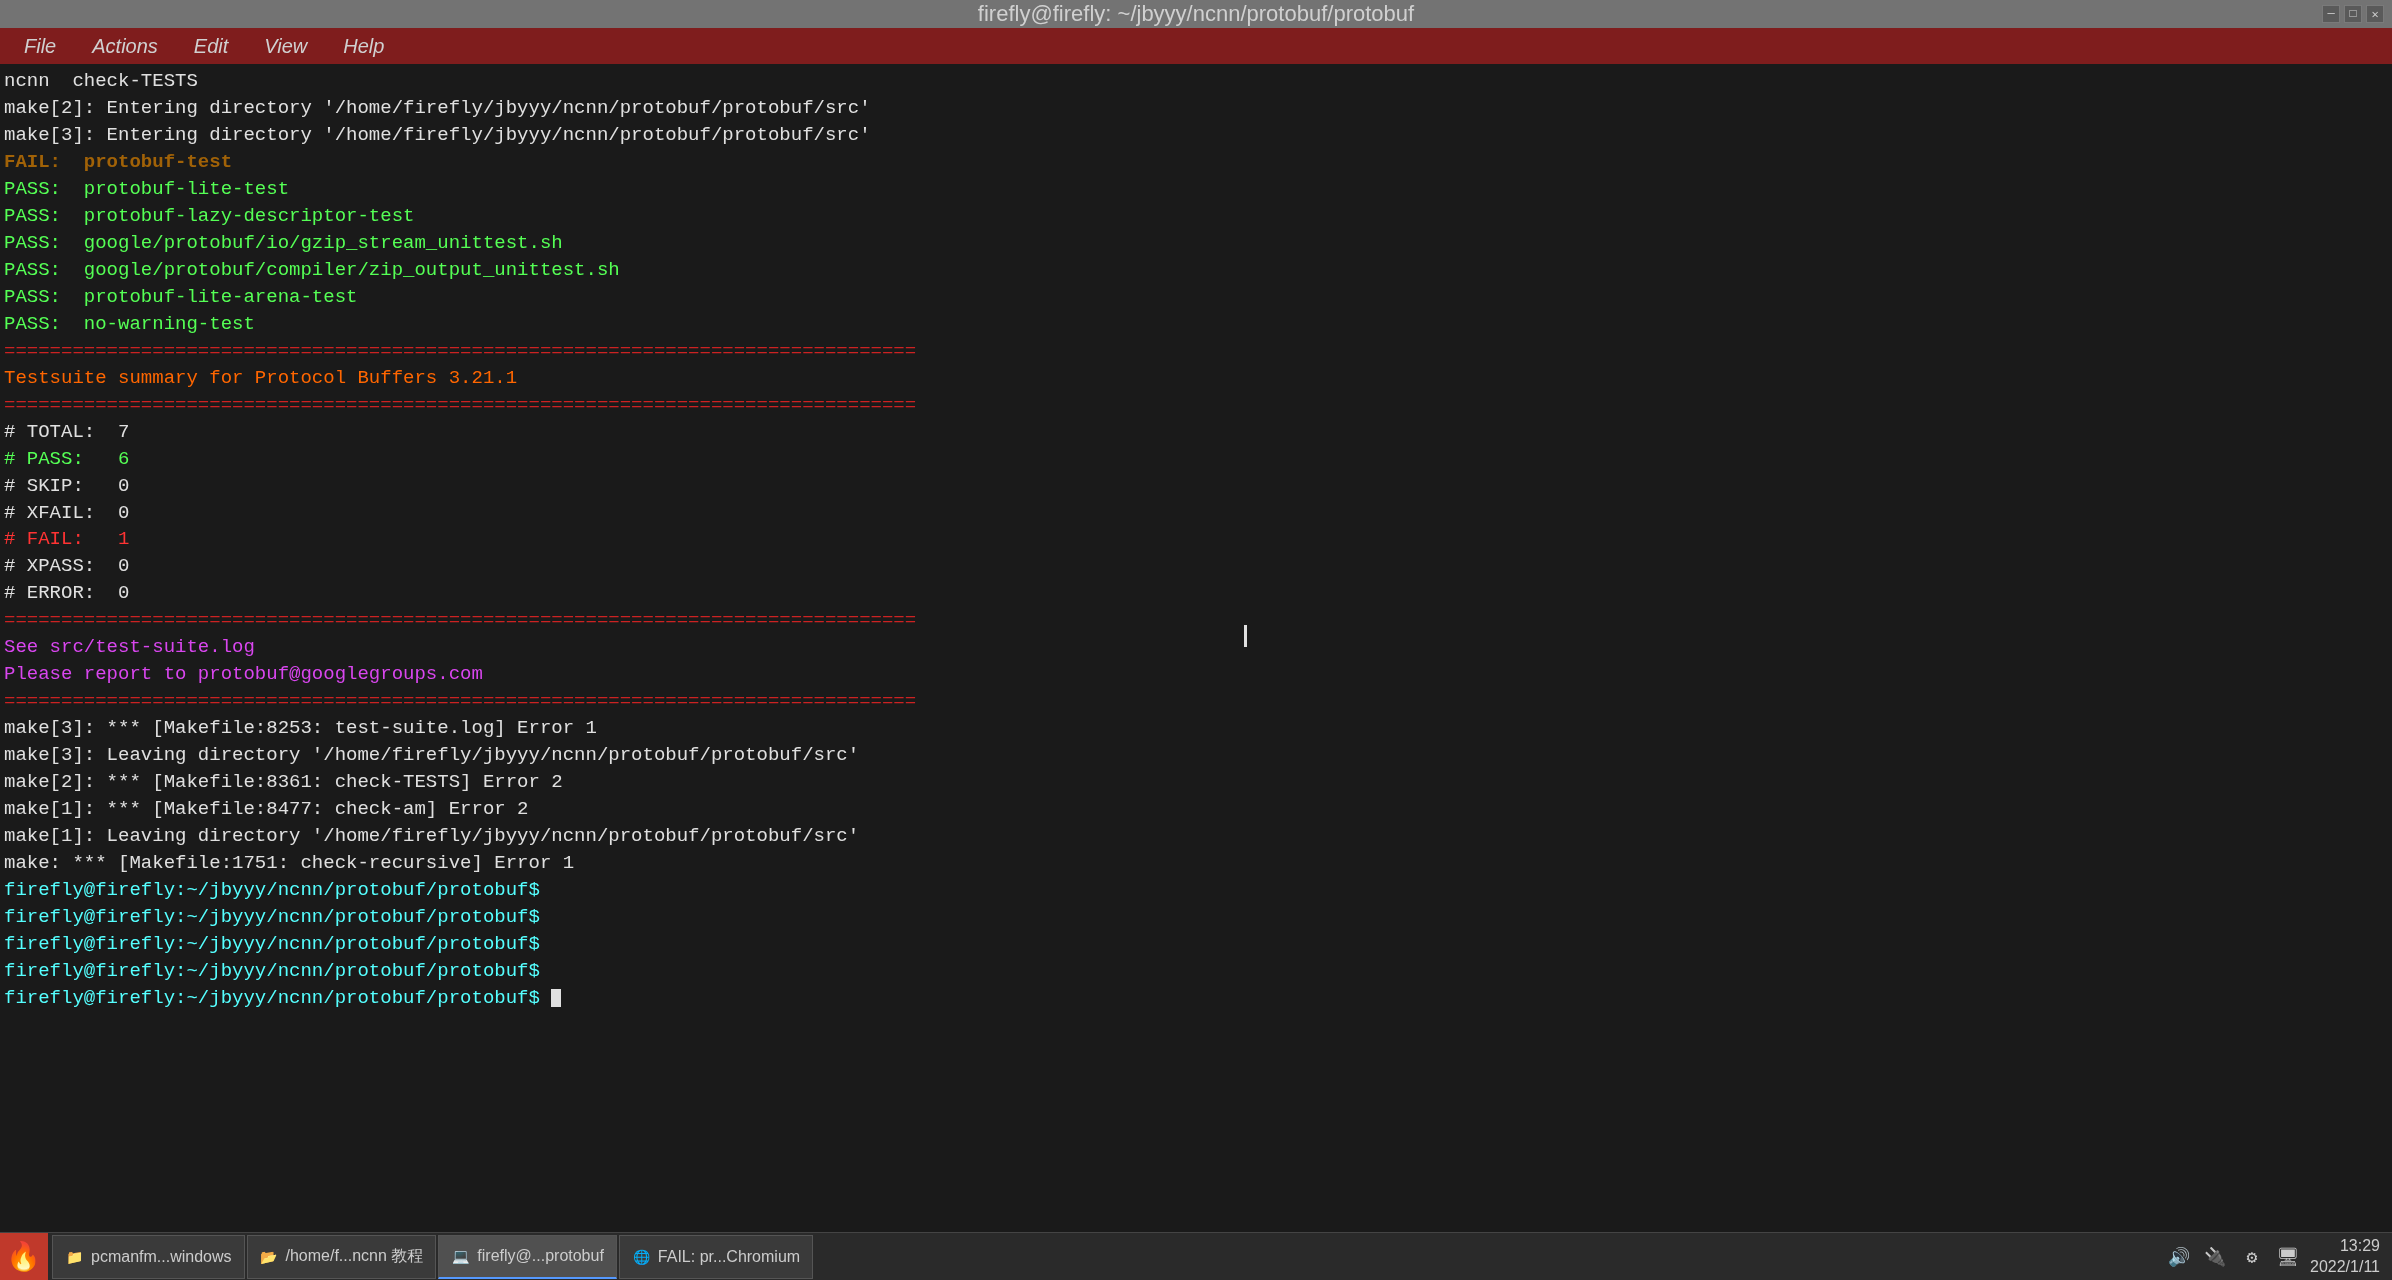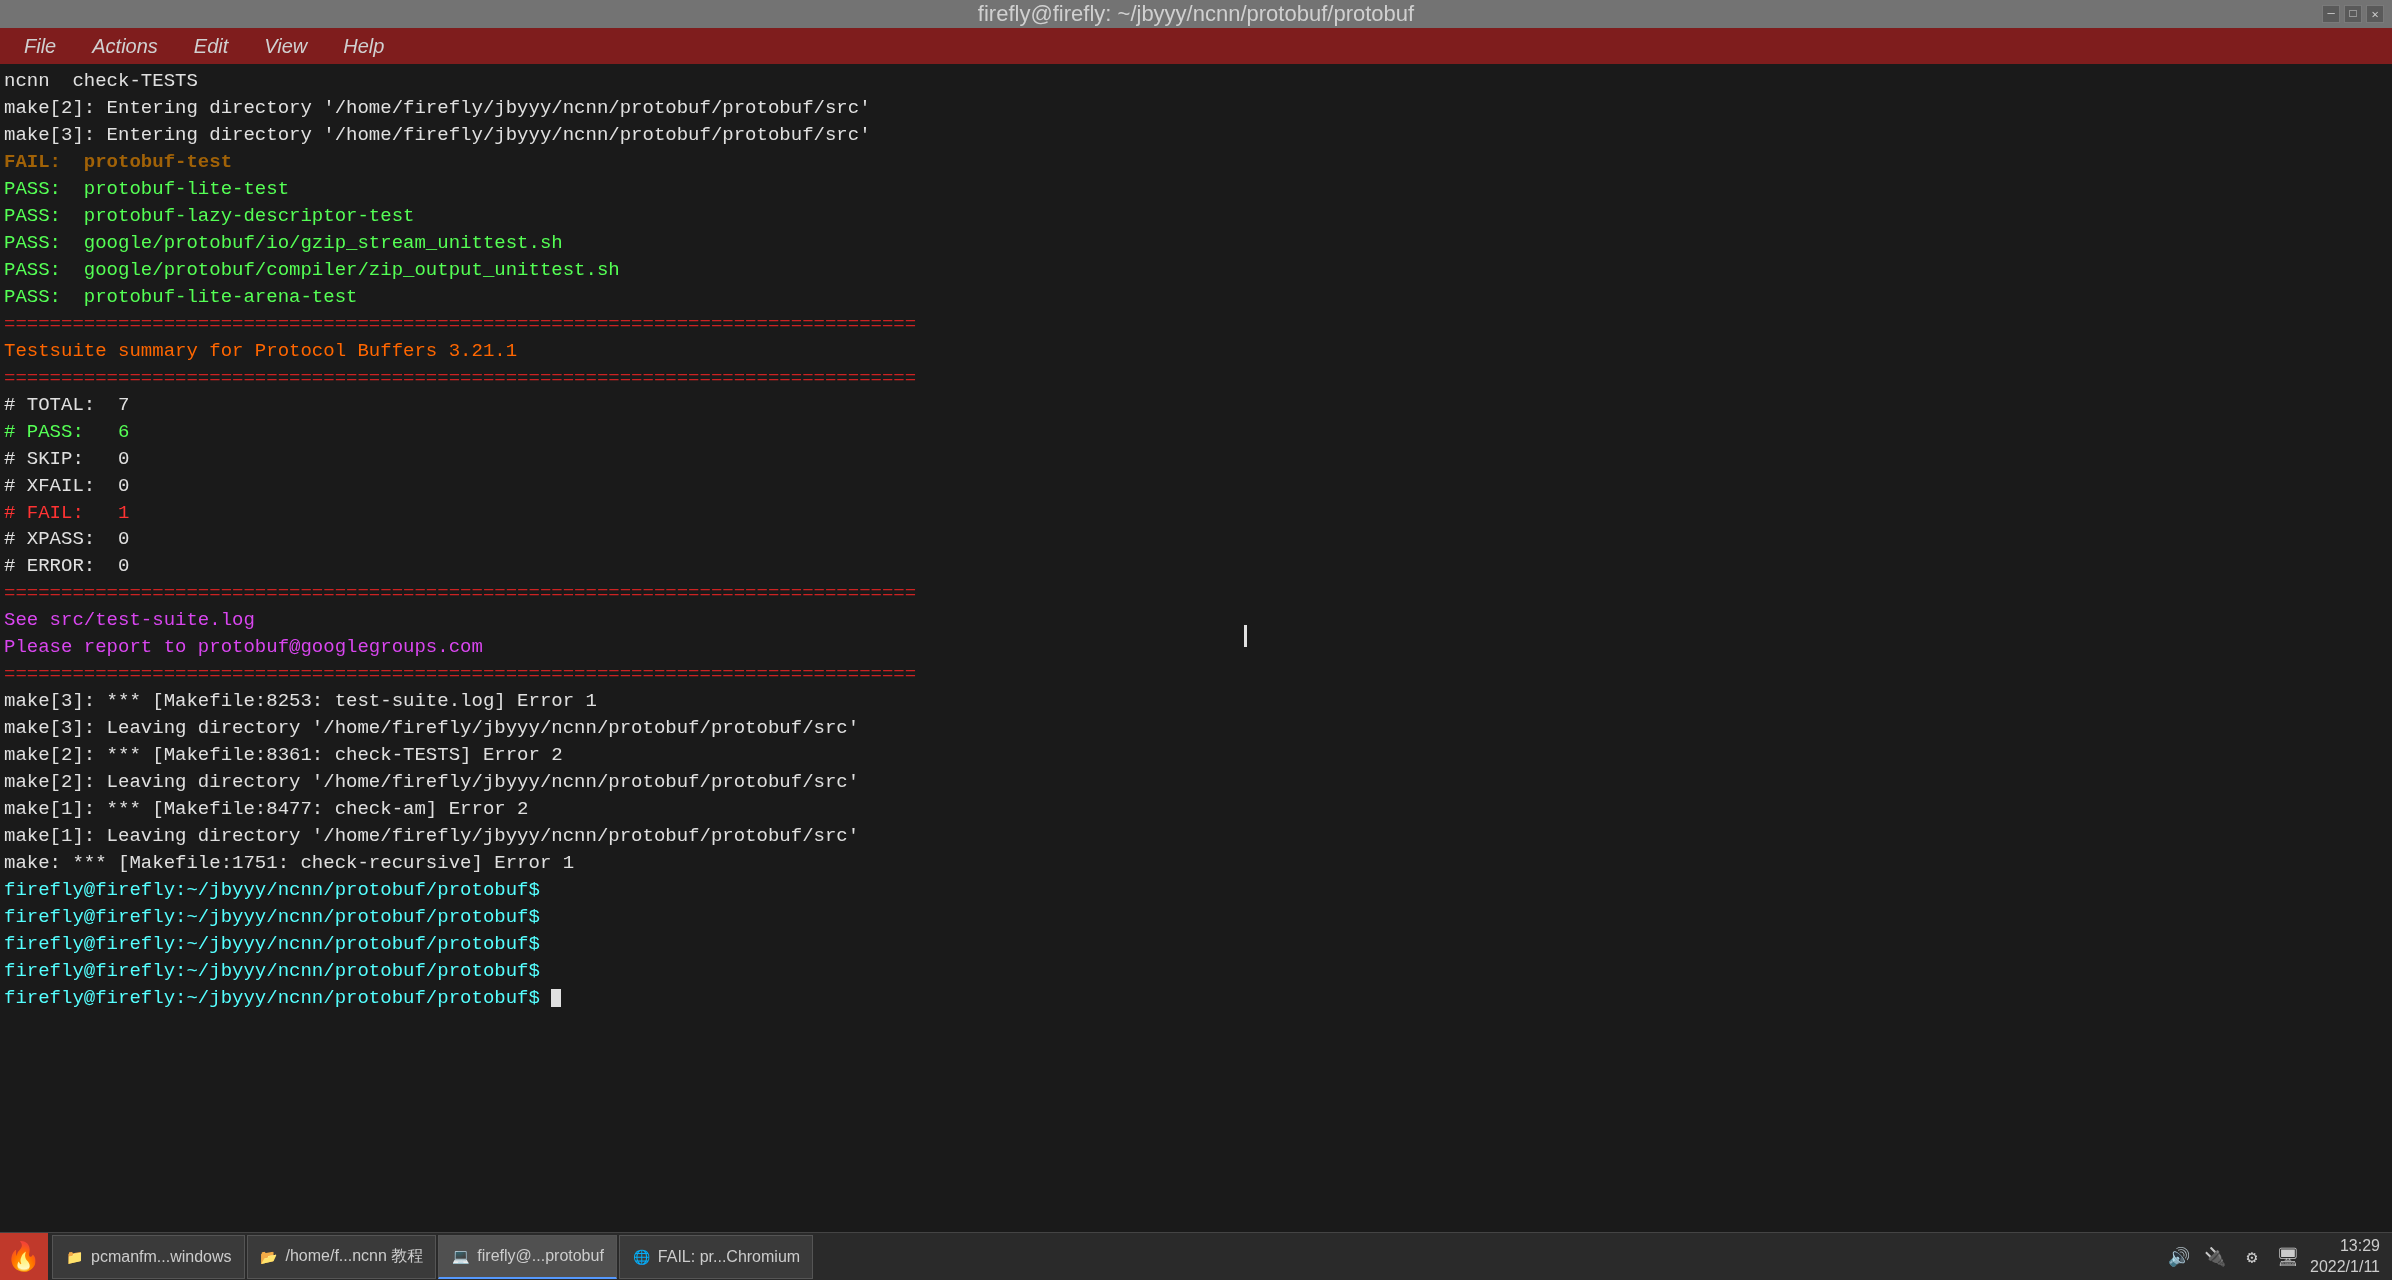--- a/index.html
+++ b/index.html
@@ -223,38 +223,38 @@
   <div id="terminal-lines">
       <div class="line white">ncnn  check-TESTS</div>
       <div class="line white">make[2]: Entering directory '/home/firefly/jbyyy/ncnn/protobuf/protobuf/src'</div>
       <div class="line white">make[3]: Entering directory '/home/firefly/jbyyy/ncnn/protobuf/protobuf/src'</div>
       <div class="line red-bold">FAIL:  protobuf-test</div>
       <div class="line green">PASS:  protobuf-lite-test</div>
       <div class="line green">PASS:  protobuf-lazy-descriptor-test</div>
       <div class="line green">PASS:  google/protobuf/io/gzip_stream_unittest.sh</div>
       <div class="line green">PASS:  google/protobuf/compiler/zip_output_unittest.sh</div>
       <div class="line green">PASS:  protobuf-lite-arena-test</div>
+      <div class="line green">PASS:  no-warning-test</div>
       <div class="line separator">================================================================================</div>
       <div class="line summary-header">Testsuite summary for Protocol Buffers 3.21.1</div>
       <div class="line separator">================================================================================</div>
       <div class="line total-line"># TOTAL:  7</div>
       <div class="line pass-line"># PASS:   6</div>
       <div class="line total-line"># SKIP:   0</div>
       <div class="line total-line"># XFAIL:  0</div>
       <div class="line fail-line"># FAIL:   1</div>
       <div class="line total-line"># XPASS:  0</div>
       <div class="line total-line"># ERROR:  0</div>
       <div class="line separator">================================================================================</div>
       <div class="line red">See src/test-suite.log</div>
       <div class="line red">Please report to protobuf@googlegroups.com</div>
       <div class="line separator">================================================================================</div>
       <div class="line white">make[3]: *** [Makefile:8253: test-suite.log] Error 1</div>
       <div class="line white">make[3]: Leaving directory '/home/firefly/jbyyy/ncnn/protobuf/protobuf/src'</div>
       <div class="line white">make[2]: *** [Makefile:8361: check-TESTS] Error 2</div>
-      <div class="line white">make[2]: Leaving directory '/home/firefly/jbyyy/ncnn/protobuf/protobuf/src'</div>
       <div class="line white">make[1]: *** [Makefile:8477: check-am] Error 2</div>
       <div class="line white">make[1]: Leaving directory '/home/firefly/jbyyy/ncnn/protobuf/protobuf/src'</div>
       <div class="line white">make: *** [Makefile:1751: check-recursive] Error 1</div>
       <div class="line prompt">firefly@firefly:~/jbyyy/ncnn/protobuf/protobuf$</div>
       <div class="line prompt">firefly@firefly:~/jbyyy/ncnn/protobuf/protobuf$</div>
       <div class="line prompt">firefly@firefly:~/jbyyy/ncnn/protobuf/protobuf$</div>
       <div class="line prompt">firefly@firefly:~/jbyyy/ncnn/protobuf/protobuf$</div>
       <div class="line prompt">firefly@firefly:~/jbyyy/ncnn/protobuf/protobuf$ <span class="cursor"></span></div>
     </div>
 

